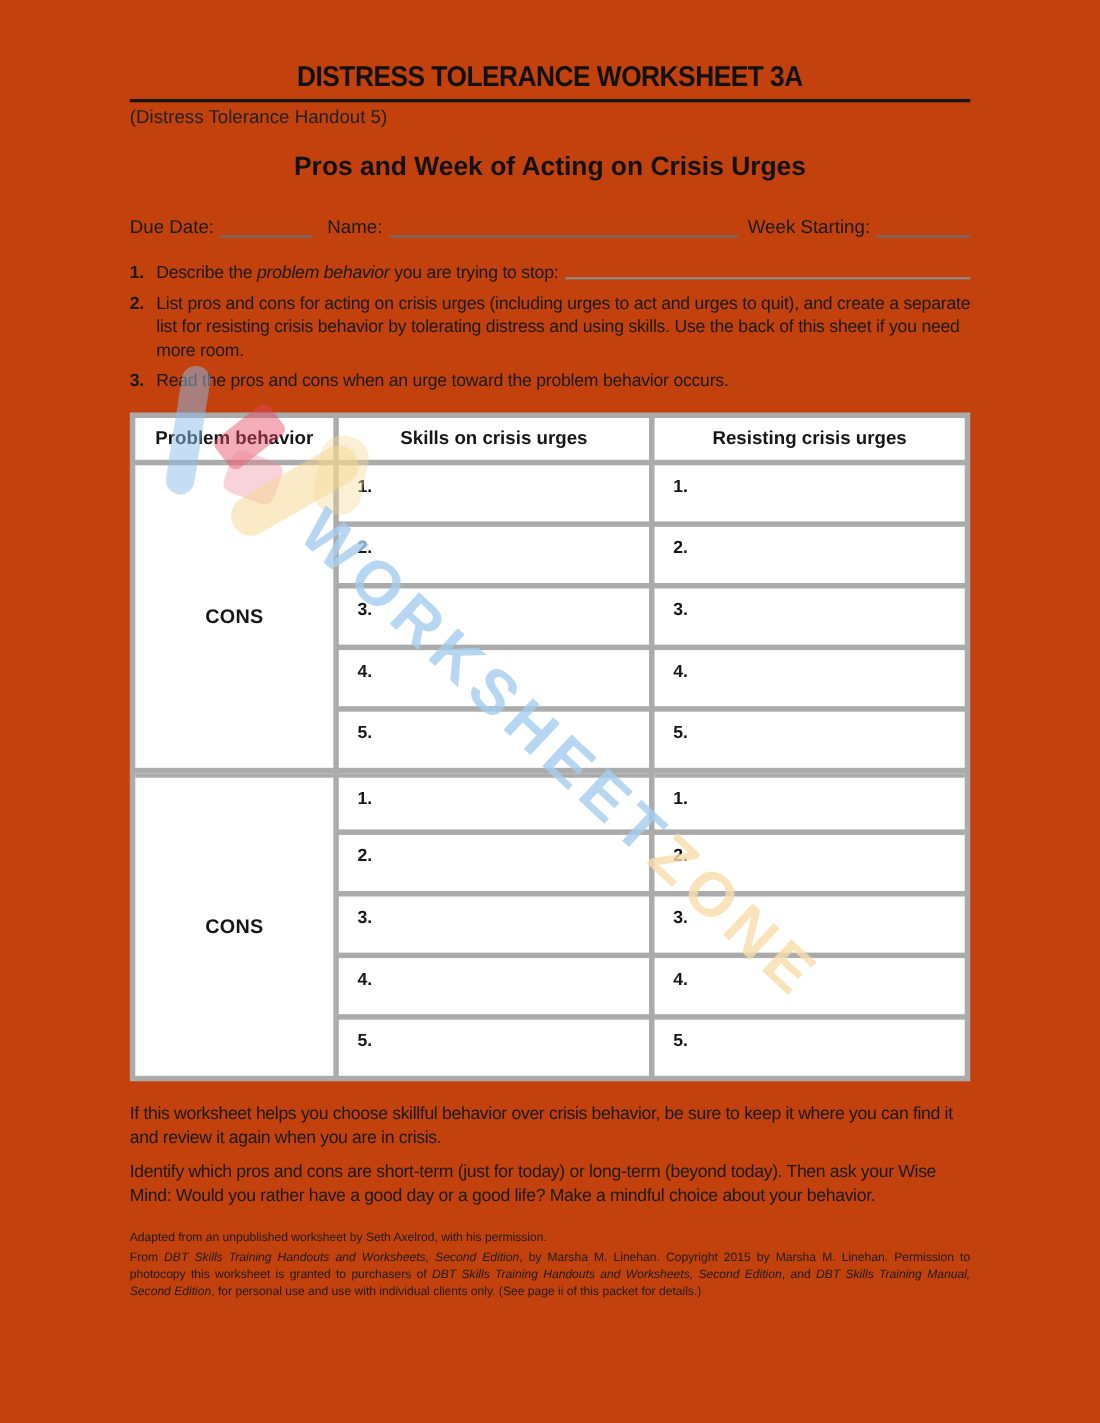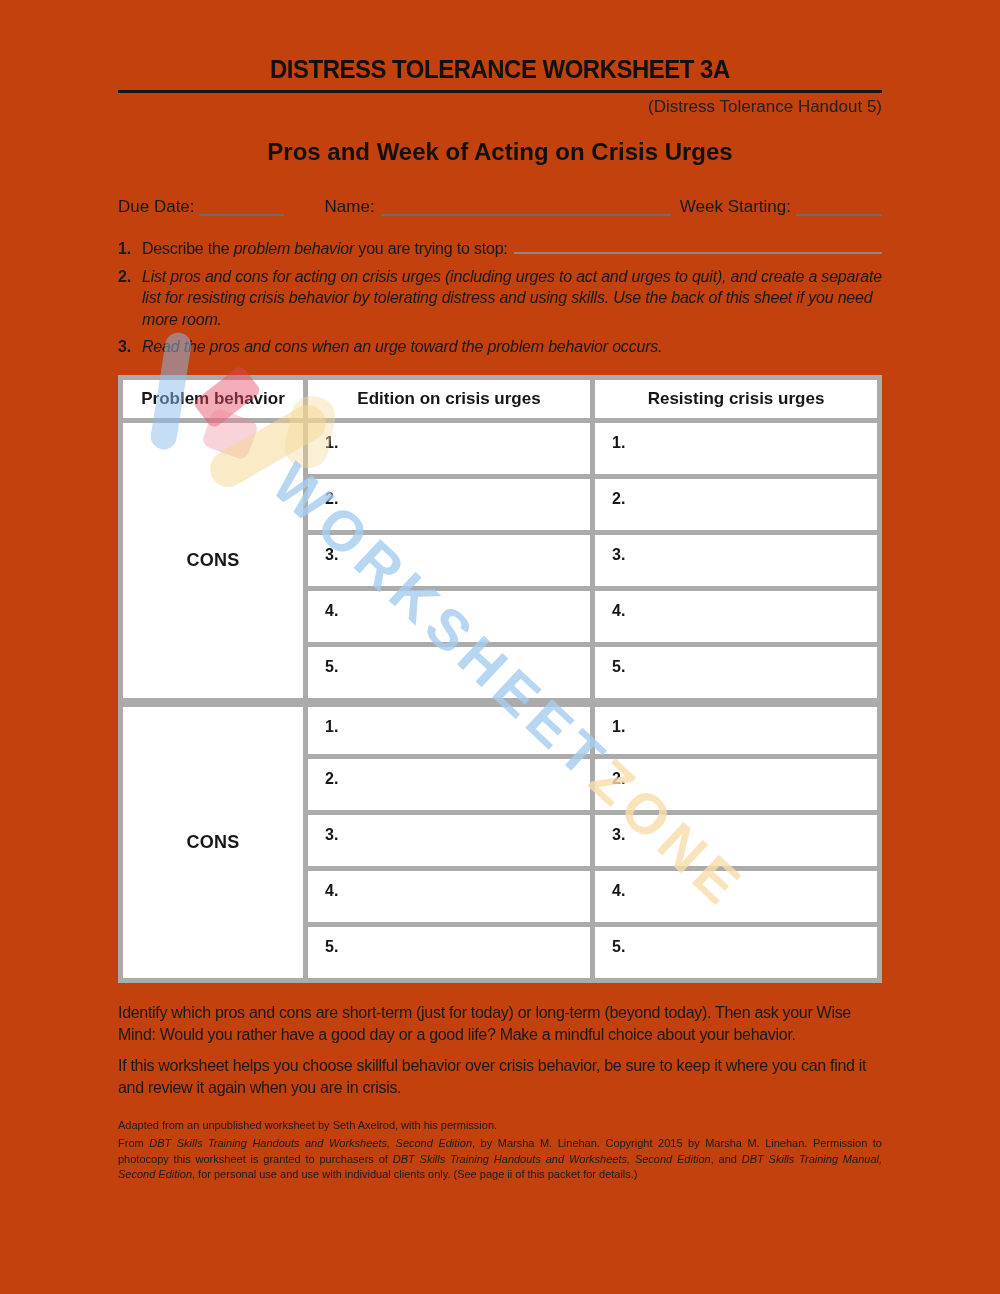--- a/index.html
+++ b/index.html
@@ -24,40 +24,40 @@
   h1.doc-header {
     text-align: center;
     font-size: 26px;
     font-weight: bold;
     letter-spacing: -0.5px;
     color: #111;
     white-space: nowrap;
   }
   h1.doc-header .condensed { display: inline-block; transform: scaleX(.92); }
   .title-rule { margin-top: 5px; border-top: 3px solid #161616; }
-  .subtitle { margin-top: 4px; text-align: right; font-size: 17px; color: #222; }
+  .subtitle { margin-top: 4px; text-align: left; font-size: 17px; color: #222; }
   h2.sheet-title { margin-top: 21px; text-align: center; font-size: 24px; font-weight: bold; color: #111; }
 
   
   .fields { margin-top: 31px; display: flex; align-items: center; font-size: 17px; }
   .flabel { line-height: 20px; white-space: nowrap; }
   .blank { display: inline-block; height: 17px; border-bottom: 2px solid #6e6e6e; }
   .blank.due { width: 85px; margin-left: 4px; }
-  .flabel.nm { margin-left: 41px; }
+  .flabel.nm { margin-left: 14px; }
   .blank.name { flex: 1; margin-left: 6px; }
   .flabel.wk { margin-left: 9px; }
   .blank.week { width: 86px; margin-left: 5px; }
 
   
   .instr { margin-top: 21px; font-size: 16px; letter-spacing: -0.2px; }
   .instr .item { display: flex; align-items: flex-start; margin-top: 6px; line-height: 21.5px; }
   .instr .item:first-child { margin-top: 0; }
   .instr .inum { width: 24px; flex: 0 0 24px; font-weight: bold; }
   .instr .itext { white-space: nowrap; }
-  .instr .itext-wrap { flex: 1; font-style: italic; }
+  .instr .itext-wrap { flex: 1; }
   .fill-line { flex: 1; height: 16px; border-bottom: 2px solid #8a8a8a; margin-left: 6px; min-width: 40px; }
 
   
   table.grid {
     margin-top: 17px;
     width: 764px;
     border-collapse: separate;
     border-spacing: 5px;
     background: #ababab;
     table-layout: fixed;
@@ -162,21 +162,21 @@
 
     <table class="grid">
       <colgroup>
           <col class="c1">
           <col class="c2">
           <col class="c3">
         </colgroup>
       <thead>
         <tr>
           <th>Problem behavior</th>
-          <th>Edition on crisis urges</th>
+          <th>Skills on crisis urges</th>
           <th>Resisting crisis urges</th>
         </tr>
       </thead>
       <tbody class="pros">
         <tr>
           <td class="label-cell" rowspan="5">CONS</td>
           <td class="num shaded">1.</td>
           <td class="num">1.</td>
         </tr>
         <tr>
@@ -214,22 +214,22 @@
           <td class="num">4.</td>
           <td class="num shaded">4.</td>
         </tr>
         <tr>
           <td class="num">5.</td>
           <td class="num shaded">5.</td>
         </tr>
       </tbody>
     </table>
 
+    <p class="para">If this worksheet helps you choose skillful behavior over crisis behavior, be sure to keep it where you can find it and review it again when you are in crisis.</p>
     <p class="para">Identify which pros and cons are short-term (just for today) or long-term (beyond today). Then ask your Wise Mind: Would you rather have a good day or a good life? Make a mindful choice about your behavior.</p>
-    <p class="para">If this worksheet helps you choose skillful behavior over crisis behavior, be sure to keep it where you can find it and review it again when you are in crisis.</p>
 
     <p class="foot">Adapted from an unpublished worksheet by Seth Axelrod, with his permission.</p>
     <p class="foot just"><span>From </span><i>DBT Skills Training Handouts and Worksheets, Second Edition</i><span>, by Marsha M. Linehan. Copyright 2015 by Marsha M. Linehan. Permission to photocopy this worksheet is granted to purchasers of </span><i>DBT Skills Training Handouts and Worksheets, Second Edition</i><span>, and </span><i>DBT Skills Training Manual, Second Edition</i><span>, for personal use and use with individual clients only. (See page ii of this packet for details.)</span></p>
 
   </div>
 
   <div class="decor" aria-hidden="true">
     <div class="logo-shape logo-blue"></div>
     <div class="logo-shape logo-red"></div>
     <div class="logo-shape logo-pink"></div>

